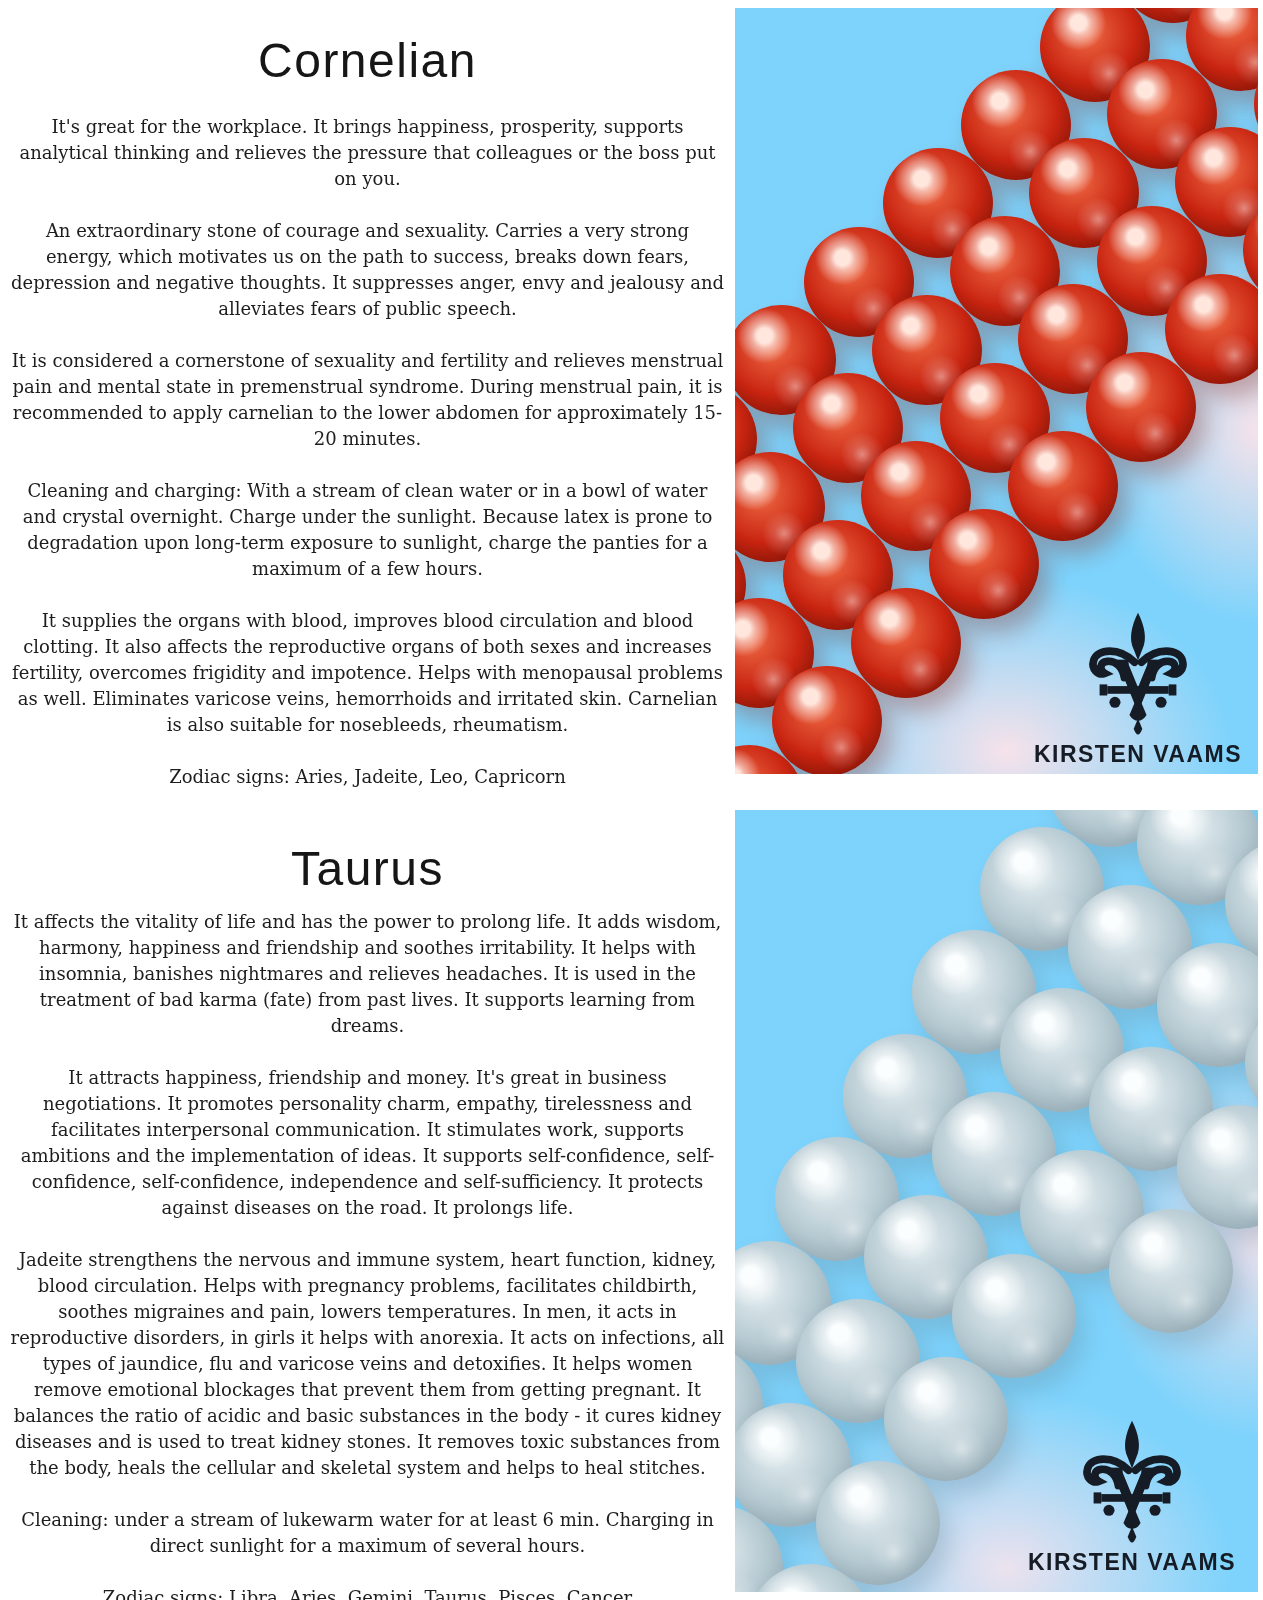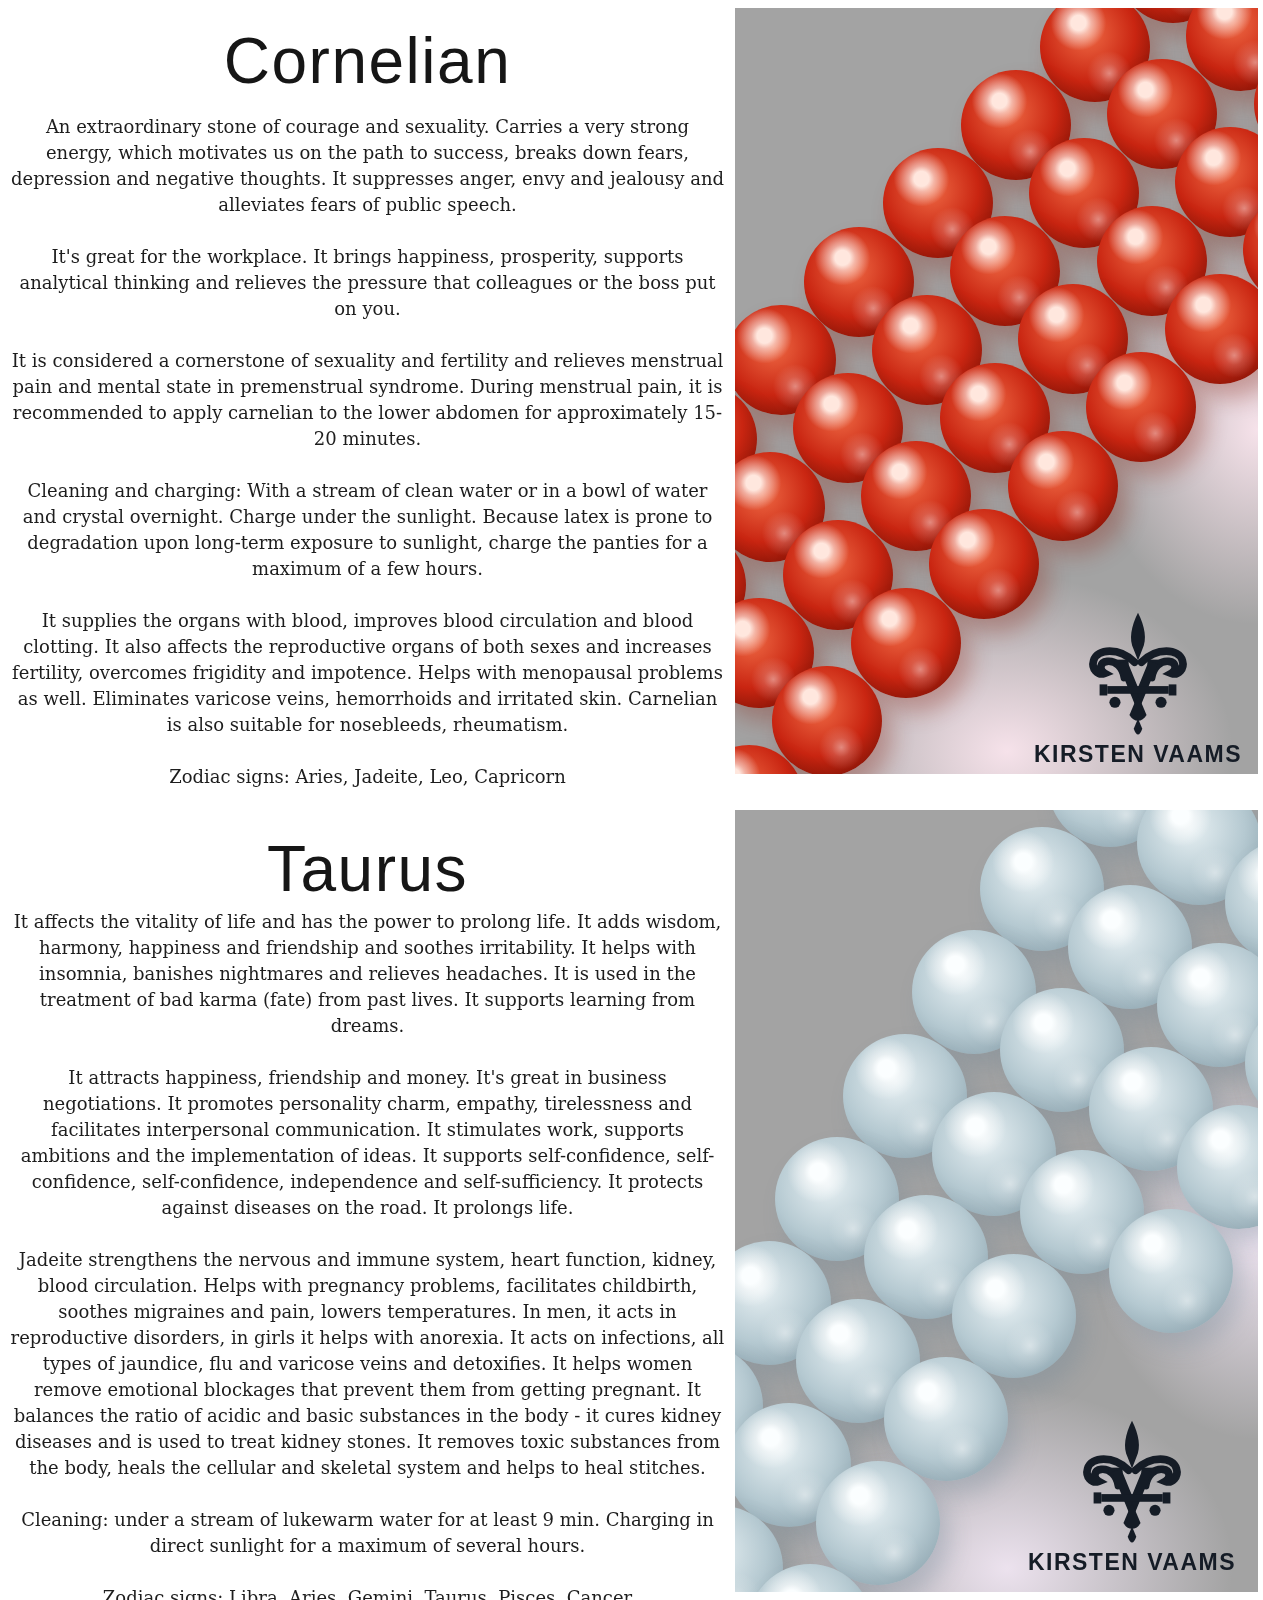--- a/index.html
+++ b/index.html
@@ -16,31 +16,31 @@
     position:absolute;left:2px;width:731px;
     text-align:center;
     font-size:18px;line-height:26px;
   }
   #cornelian-text{top:34px;}
   #jadeite-text{top:842px;}
   .text-col h1{
     margin:0;
     font-family:"Liberation Sans", sans-serif;
     font-weight:400;
-    font-size:64px;line-height:54px;
+    font-size:48px;line-height:54px;
     letter-spacing:1.5px;
     color:#161616;
     text-align:center;
   }
   .text-col p{margin:26px 8px 0;}
   #jadeite-text p:first-of-type{margin-top:13px;}
 
   
   .photo{
-    position:absolute;overflow:hidden;background:#a3a3a3;margin:0;
+    position:absolute;overflow:hidden;background:#7dd3fc;margin:0;
   }
   #carnelian-photo{left:735px;top:8px;width:523px;height:766px;}
   #jadeite-photo{left:735px;top:810px;width:523px;height:782px;}
   .photo::before{ 
     content:"";position:absolute;inset:0;
     background:
       radial-gradient(60% 32% at 52% 97%, var(--tint) 0%, rgba(255,255,255,0) 72%),
       radial-gradient(42% 34% at 100% 55%, var(--tint) 0%, rgba(255,255,255,0) 75%);
   }
   .beads{position:absolute;inset:0;}
@@ -67,22 +67,22 @@
   }
 </style>
 </head>
 <body>
 
 <div class="page">
 
   <section>
     <div class="text-col" id="cornelian-text">
       <h1>Cornelian</h1>
+      <p>It's great for the workplace. It brings happiness, prosperity, supports analytical thinking and relieves the pressure that colleagues or the boss put on you.</p>
       <p>An extraordinary stone of courage and sexuality. Carries a very strong energy, which motivates us on the path to success, breaks down fears, depression and negative thoughts. It suppresses anger, envy and jealousy and alleviates fears of public speech.</p>
-      <p>It's great for the workplace. It brings happiness, prosperity, supports analytical thinking and relieves the pressure that colleagues or the boss put on you.</p>
       <p>It is considered a cornerstone of sexuality and fertility and relieves menstrual pain and mental state in premenstrual syndrome. During menstrual pain, it is recommended to apply carnelian to the lower abdomen for approximately 15-20 minutes.</p>
       <p>Cleaning and charging: With a stream of clean water or in a bowl of water and crystal overnight. Charge under the sunlight. Because latex is prone to degradation upon long-term exposure to sunlight, charge the panties for a maximum of a few hours.</p>
       <p>It supplies the organs with blood, improves blood circulation and blood clotting. It also affects the reproductive organs of both sexes and increases fertility, overcomes frigidity and impotence. Helps with menopausal problems as well. Eliminates varicose veins, hemorrhoids and irritated skin. Carnelian is also suitable for nosebleeds, rheumatism.</p>
       <p class="zodiac">Zodiac signs: Aries, Jadeite, Leo, Capricorn</p>
     </div>
 
     <figure class="photo" id="carnelian-photo" style="--bb: #c92511; --bd: #6f0e03; --bl: #ef6a45; --bh: #ffe7de; --bsh: rgba(140,28,10,0.30); --tint: #f6e2ea;">
       <div class="beads">
           <div class="bead" style="left: 383px; top: -95px; height: 110px; width: 110px;"></div>
           <div class="bead" style="left: 304.512px; top: -16.5119px; height: 110px; width: 110px;"></div>
@@ -136,21 +136,21 @@
       </div>
     </figure>
   </section>
 
   <section>
     <div class="text-col" id="jadeite-text">
       <h1>Taurus</h1>
       <p>It affects the vitality of life and has the power to prolong life. It adds wisdom, harmony, happiness and friendship and soothes irritability. It helps with insomnia, banishes nightmares and relieves headaches. It is used in the treatment of bad karma (fate) from past lives. It supports learning from dreams.</p>
       <p>It attracts happiness, friendship and money. It's great in business negotiations. It promotes personality charm, empathy, tirelessness and facilitates interpersonal communication. It stimulates work, supports ambitions and the implementation of ideas. It supports self-confidence, self-confidence, self-confidence, independence and self-sufficiency. It protects against diseases on the road. It prolongs life.</p>
       <p>Jadeite strengthens the nervous and immune system, heart function, kidney, blood circulation. Helps with pregnancy problems, facilitates childbirth, soothes migraines and pain, lowers temperatures. In men, it acts in reproductive disorders, in girls it helps with anorexia. It acts on infections, all types of jaundice, flu and varicose veins and detoxifies. It helps women remove emotional blockages that prevent them from getting pregnant. It balances the ratio of acidic and basic substances in the body - it cures kidney diseases and is used to treat kidney stones. It removes toxic substances from the body, heals the cellular and skeletal system and helps to heal stitches.</p>
-      <p>Cleaning: under a stream of lukewarm water for at least 9 min. Charging in direct sunlight for a maximum of several hours.</p>
+      <p>Cleaning: under a stream of lukewarm water for at least 6 min. Charging in direct sunlight for a maximum of several hours.</p>
       <p class="zodiac">Zodiac signs: Libra, Aries, Gemini, Taurus, Pisces, Cancer</p>
     </div>
 
     <figure class="photo" id="jadeite-photo" style="--bb: #b5c9d1; --bd: #869da8; --bl: #e7f0f3; --bh: #fbfeff; --bsh: rgba(105,130,148,0.28); --tint: #ece2ee;">
       <div class="beads">
           <div class="bead" style="left: 313px; top: -87px; height: 124px; width: 124px;"></div>
           <div class="bead" style="left: 244.8px; top: 16.54px; height: 124px; width: 124px;"></div>
           <div class="bead" style="left: 176.6px; top: 120.08px; height: 124px; width: 124px;"></div>
           <div class="bead" style="left: 108.4px; top: 223.62px; height: 124px; width: 124px;"></div>
           <div class="bead" style="left: 40.2px; top: 327.16px; height: 124px; width: 124px;"></div>

